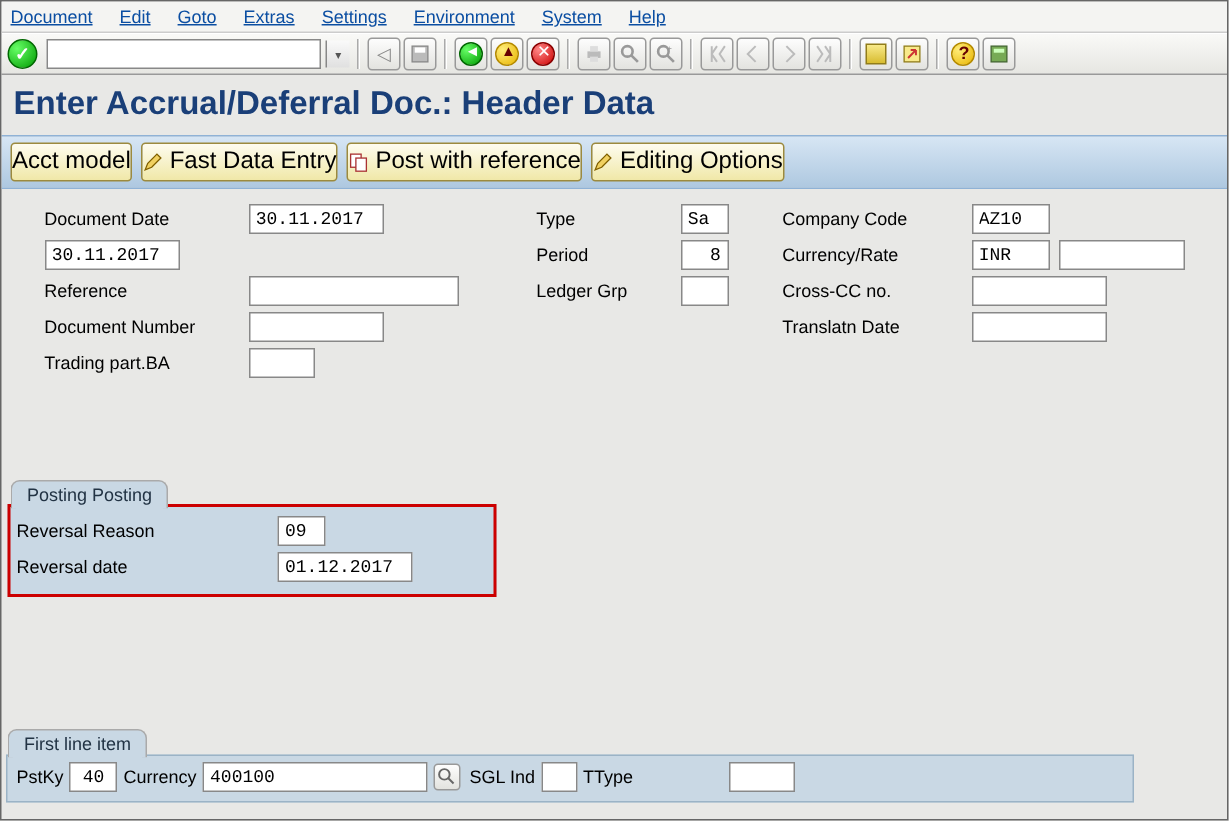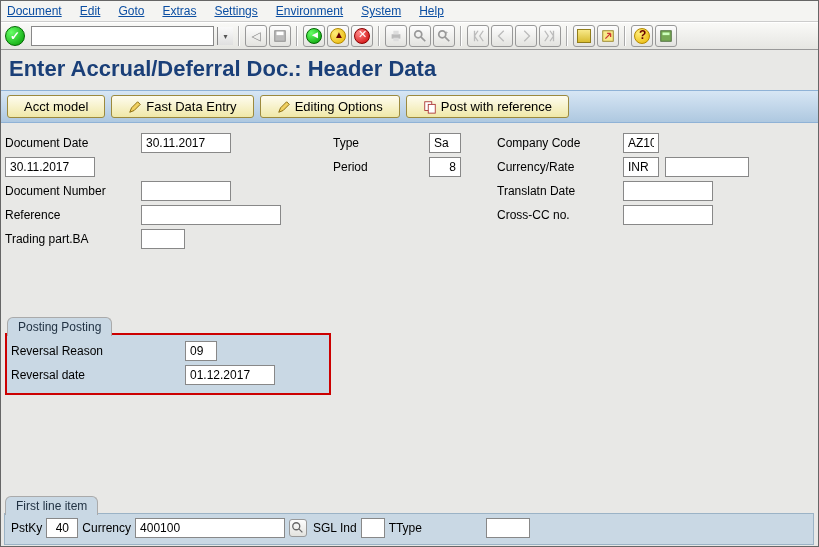--- a/index.html
+++ b/index.html
@@ -76,47 +76,48 @@
     border-top: 1px solid #8fb2d6;
     border-bottom: 1px solid #8fb2d6;
     padding: 4px 6px;
     display: flex;
     gap: 6px;
   }
   .app-btn {
     background: linear-gradient(#fefcef,#f0e8a8);
     border: 1px solid #9c8a3e;
     border-radius: 3px;
-    padding: 3px 16px;
+    padding: 3px 0;
     display: inline-flex;
     align-items: center;
     gap: 4px;
     cursor: pointer;
-    font-size: 13px;
+    font-size: 16px;
   }
   .form-area {
     padding: 10px 4px 4px 4px;
     display: flex;
     gap: 36px;
+    justify-content: center;
   }
   .col { display:flex;flex-direction:column;gap:4px; }
   .frow { display:flex;align-items:center;gap:6px; }
   .flabel { width: 130px; }
   .flabel2 { width: 90px; margin-left: 16px; }
   .flabel3 { width: 120px; }
   .finput {
     border: 1px solid #888;
     background: #fff;
     height: 20px;
     padding: 0 4px;
-    font-family: Liberation Sans, sans-serif;
+    font-family: Liberation Mono, monospace;
     font-size: 12px;
   }
   .w90 { width: 90px; }
-  .w60 { width: 36px; }
+  .w60 { width: 52px; }
   .w30 { width: 32px; }
   .w150 { width: 140px; }
   .w48 { width:44px; }
   .inverse-group {
     margin: 80px 4px 4px 4px;
     width: 326px;
     border: 2px solid #c00;
     background: #c9d8e4;
     position: relative;
     padding: 2px 4px 8px 4px;
@@ -131,22 +132,22 @@
     border-radius: 6px 6px 0 0;
     padding: 2px 10px;
     font-size: 12px;
     color: #234;
   }
   .inverse-group .frow { margin-top:4px; }
   .inverse-group .ilabel { width: 168px; }
   .bottom-group {
     position: absolute;
     left: 4px;
-    bottom: 2px;
-    width: 810px;
+    bottom: 12px;
+    width: 752px;
     background: #c9d8e4;
     border: 1px solid #9bb3c6;
     padding: 4px 6px 6px 6px;
   }
   .bottom-tab {
     position: absolute;
     top: -18px;
     left: 0;
     background: #c9d8e4;
     border: 1px solid #aaa;
@@ -282,84 +283,88 @@
     <span>Acct model</span>
   </div>
   <div class="app-btn">
     <svg class="icon-svg" viewBox="0 0 16 16">
         <path d="M2 14l2-5 7-7 3 3-7 7-5 2z" fill="#f0d060" stroke="#806000"></path>
       </svg>
     <span>Fast Data Entry</span>
   </div>
   <div class="app-btn">
     <svg class="icon-svg" viewBox="0 0 16 16">
-        <path d="M2 14l2-5 7-7 3 3-7 7-5 2z" fill="#f0d060" stroke="#806000"></path>
-      </svg>
-    <span>Editing Options</span>
-  </div>
-  <div class="app-btn">
-    <svg class="icon-svg" viewBox="0 0 16 16">
         <rect x="2" y="2" width="8" height="10" fill="#fff" stroke="#a33"></rect>
         <rect x="6" y="5" width="8" height="10" fill="#fff" stroke="#a33"></rect>
       </svg>
     <span>Post with reference</span>
   </div>
+  <div class="app-btn">
+    <svg class="icon-svg" viewBox="0 0 16 16">
+        <path d="M2 14l2-5 7-7 3 3-7 7-5 2z" fill="#f0d060" stroke="#806000"></path>
+      </svg>
+    <span>Editing Options</span>
+  </div>
 </div>
 
 <div class="form-area">
 
   <div class="col">
     <div class="frow">
       <span class="flabel">Document Date</span>
       <input class="finput w90" value="30.11.2017" style="">
     </div>
     <div class="frow">
       <input class="finput w90" value="30.11.2017" style="">
     </div>
     <div class="frow">
+      <span class="flabel">Reference</span>
+      <input class="finput w150" value="" style="">
+    </div>
+    <div class="frow">
       <span class="flabel">Document Number</span>
       <input class="finput w90" value="" style="">
     </div>
     <div class="frow">
-      <span class="flabel">Reference</span>
-      <input class="finput w150" value="" style="">
-    </div>
-    <div class="frow">
       <span class="flabel">Trading part.BA</span>
       <input class="finput w48" value="" style="">
     </div>
   </div>
 
   <div class="col">
     <div class="frow">
       <span class="flabel2">Type</span>
       <input class="finput w30" value="Sa" style="">
     </div>
     <div class="frow">
       <span class="flabel2">Period</span>
       <input class="finput w30" style="text-align: right;" value="8">
+    </div>
+    <div class="frow">
+      <span class="flabel2">Ledger Grp</span>
+      <input class="finput w30" value="" style="">
     </div>
   </div>
 
   <div class="col">
     <div class="frow">
       <span class="flabel3">Company Code</span>
       <input class="finput w60" value="AZ10" style="">
     </div>
     <div class="frow">
       <span class="flabel3">Currency/Rate</span>
       <input class="finput w60" value="INR" style="">
       <input class="finput" style="width: 84px;" value="">
     </div>
     <div class="frow">
+      <span class="flabel3">Cross-CC no.</span>
+      <input class="finput w90" value="" style="">
+    </div>
+    <div class="frow">
       <span class="flabel3">Translatn Date</span>
-      <input class="finput w90" value="" style="">
-    </div>
-    <div class="frow">
-      <span class="flabel3">Cross-CC no.</span>
       <input class="finput w90" value="" style="">
     </div>
   </div>
 </div>
 
 <div class="inverse-group">
   <div class="group-tab">Posting Posting</div>
   <div class="frow">
     <span class="ilabel">Reversal Reason</span>
     <input class="finput w30" value="09" style="">

